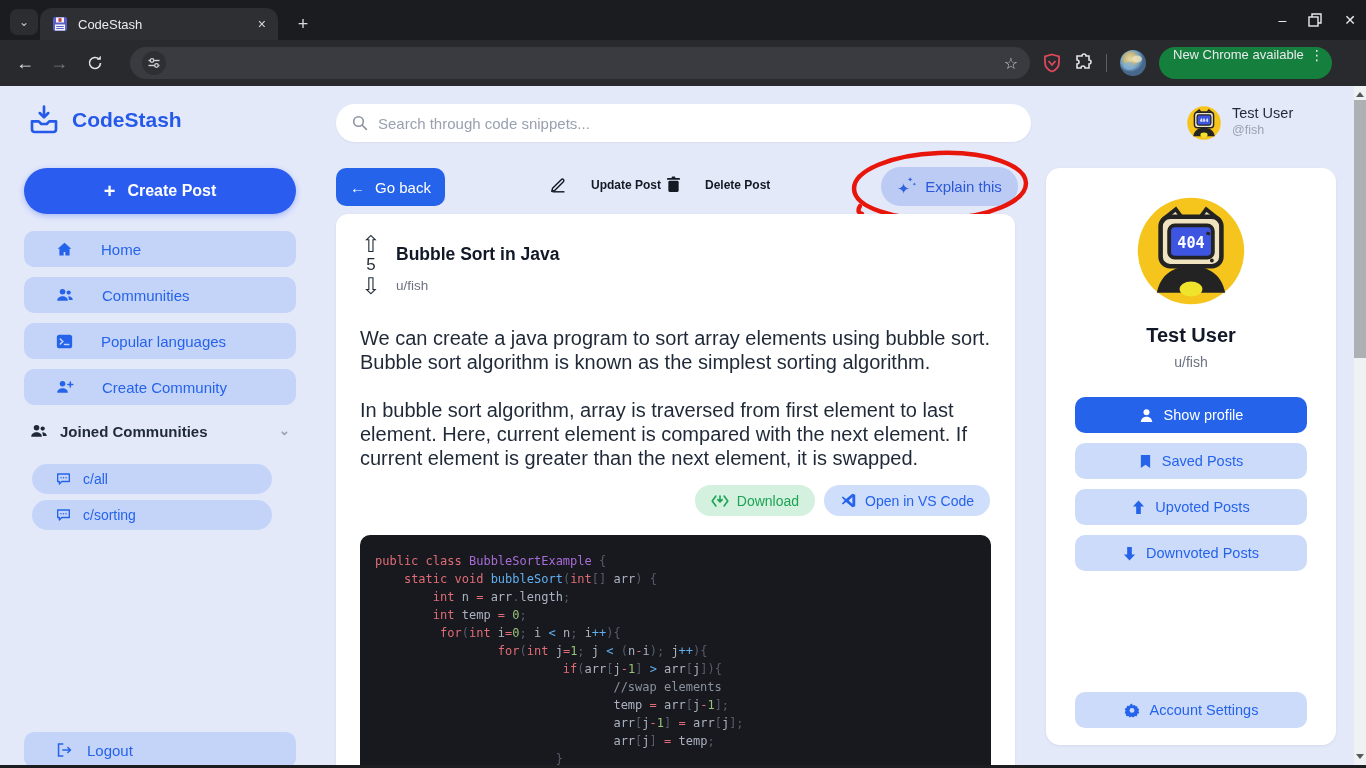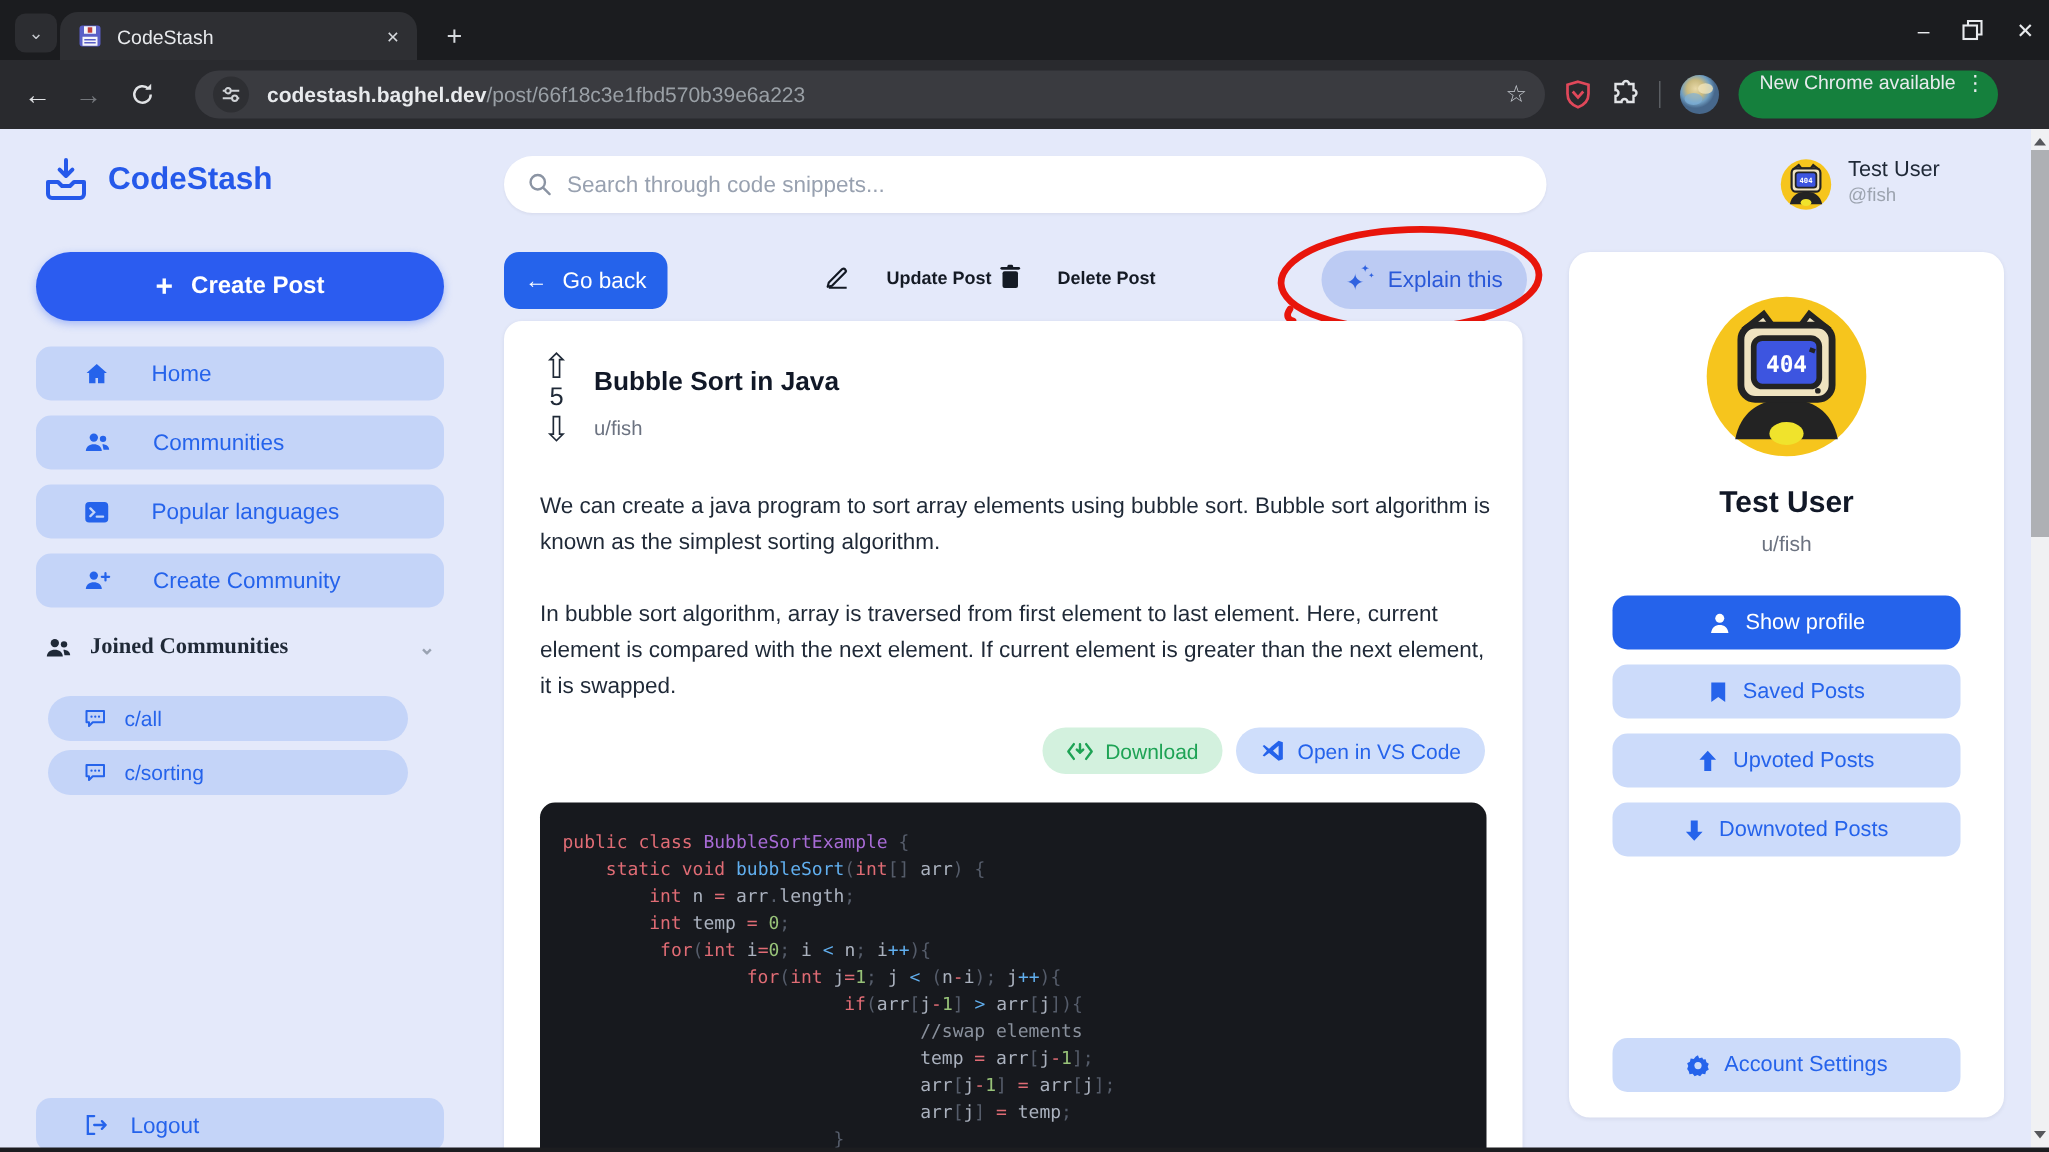--- a/index.html
+++ b/index.html
@@ -33,21 +33,21 @@
 
   
   .app { left:0; top:86px; width:1366px; height:679px; background:#e4e9fa; }
   .bottom-strip { left:0; top:765px; width:1366px; height:3px; background:#1c1d20; }
 
   
   .brand { left:28px; top:104px; display:flex; align-items:center; gap:12px; }
   .brand-text { color:#2559ea; font-size:21px; font-weight:700; }
   .create-post { left:24px; top:168px; width:272px; height:46px; border-radius:23px; background:#2b5cf0; color:#fff; font-size:16px; font-weight:600; display:flex; align-items:center; justify-content:center; gap:12px; box-shadow:0 2px 6px rgba(43,92,240,.35); }
   .navitem { left:24px; width:272px; height:36px; border-radius:10px; background:#c4d4f8; color:#2563eb; font-size:15px; font-weight:500; display:flex; align-items:center; padding-left:32px; gap:28px; }
-  .joined-row { left:30px; top:423px; width:260px; display:flex; align-items:center; gap:12px; color:#1f2937; font-size:15px; font-weight:600;font-family:Liberation Serif, serif; }
+  .joined-row { left:30px; top:423px; width:260px; display:flex; align-items:flex-start; gap:12px; color:#1f2937; font-size:15px; font-weight:600; }
   .joined-chevron { margin-left:auto; color:#9aa3b2; font-size:13px; }
   .subitem { left:32px; width:240px; height:30px; border-radius:15px; background:#c4d4f8; color:#2563eb; font-size:14px; display:flex; align-items:center; padding-left:24px; gap:12px; }
   .logout { left:24px; top:732px; width:272px; height:36px; border-radius:10px; background:#c4d4f8; color:#2563eb; font-size:15px; font-weight:500; display:flex; align-items:center; padding-left:32px; gap:14px; }
 
   
   .searchbar { left:336px; top:104px; width:695px; height:38px; border-radius:19px; background:#fff; display:flex; align-items:center; padding:16px 16px; gap:10px; box-shadow:0 1px 2px rgba(30,41,59,.06); }
   .searchbar input { border:none; outline:none; flex:1; font-size:15px; color:#374151; background:transparent; font-family:"Liberation Sans",sans-serif; }
   .searchbar input::placeholder { color:#98a1b0; }
   .goback { left:336px; top:168px; width:109px; height:38px; border-radius:10px; background:#2563eb; color:#fff; font-size:15px; font-weight:500; display:flex; align-items:center; justify-content:center; gap:10px; }
   .textbtn { position:absolute; top:176px; display:flex; align-items:center; gap:24px; color:#141a24; font-size:12px; font-weight:600; }
@@ -57,21 +57,21 @@
   .sparkle .s2 { position:absolute; left:10px; top:-2px; font-size:7px; line-height:1; }
   .sparkle .s3 { position:absolute; left:15px; top:4px; font-size:5px; line-height:1; }
   .red-circle { left:846px; top:148px; width:184px; height:78px; pointer-events:none; }
 
   .post-card { left:336px; top:214px; width:679px; height:620px; background:#fff; border-radius:12px; box-shadow:0 1px 3px rgba(30,41,59,.08); }
   .vote-col { position:absolute; left:22px; top:20px; width:26px; text-align:center; color:#1f2937; }
   .vote-arrow { font-size:23px; line-height:20px; display:block; }
   .vote-count { font-size:17px; line-height:22px; display:block; color:#1f2937; }
   .post-title { position:absolute; left:60px; top:30px; font-size:17.5px; font-weight:700; color:#111827; }
   .post-author { position:absolute; left:60px; top:64px; font-size:13.5px; color:#6b7280; }
-  .post-para { position:absolute; left:24px; width:634px; font-size:15px; line-height:24px; color:#1f2937; }
+  .post-para { position:absolute; left:24px; width:634px; font-size:20px; line-height:24px; color:#1f2937; }
   .pill-row { position:absolute; right:25px; top:271px; display:flex; gap:9px; }
   .dl-btn { height:31px; border-radius:16px; background:#d3f1de; color:#1ea355; font-size:14px; font-weight:500; display:flex; align-items:center; padding:0 16px; gap:8px; }
   .vsc-btn { height:31px; border-radius:16px; background:#cfdefb; color:#2563eb; font-size:14px; font-weight:500; display:flex; align-items:center; padding:0 16px; gap:8px; }
   .code-block { position:absolute; left:24px; top:321px; width:631px; height:299px; background:#17191e; border-radius:10px; padding:17px 0 0 15px; overflow:hidden; }
   .code-line { font-family:"DejaVu Sans Mono", monospace; font-size:12px; line-height:18px; white-space:pre; color:#abb2bf; }
   .tk-k { color:#e06c75; } .tk-c { color:#a86bd6; } .tk-f { color:#61afef; }
   .tk-n { color:#98c379; } .tk-o { color:#61afef; } .tk-p { color:#555c6a; }
   .tk-t { color:#abb2bf; } .tk-m { color:#8a919d; }
 
   
@@ -133,21 +133,20 @@
 </div>
 <div class="omnibox">
   <span class="site-chip">
     <svg width="14" height="14" viewBox="0 0 14 14">
       <line x1="1.5" y1="4.5" x2="12.5" y2="4.5" stroke="#cfd2d6" stroke-width="1.4"></line>
       <circle cx="5" cy="4.5" r="1.8" fill="#303134" stroke="#cfd2d6" stroke-width="1.3"></circle>
       <line x1="1.5" y1="9.5" x2="12.5" y2="9.5" stroke="#cfd2d6" stroke-width="1.4"></line>
       <circle cx="9.5" cy="9.5" r="1.8" fill="#303134" stroke="#cfd2d6" stroke-width="1.3"></circle>
     </svg>
   </span>
-  <span class="url"><span class="host">codestash.baghel.dev</span><span class="path">/post/66f18c3e1fbd570b39e6a223</span></span>
   <span class="omni-star">☆</span>
 </div>
 <div class="ext-area">
   <svg width="20" height="20" viewBox="0 0 20 20">
     <path d="M10 1.5l7 2v6c0 4.5-3 7.5-7 9-4-1.5-7-4.5-7-9v-6z" fill="none" stroke="#e0485a" stroke-width="1.8"></path>
     <path d="M6.5 8l3.5 4 3.5-4" fill="none" stroke="#e0485a" stroke-width="1.8"></path>
   </svg>
   <svg width="20" height="20" viewBox="0 0 20 20">
     <path d="M8 3a2 2 0 0 1 4 0h3v4a2 2 0 0 1 0 4v4h-4a2 2 0 0 0-4 0H3v-4a2 2 0 0 0 0-4V3z" fill="none" stroke="#e1e3e6" stroke-width="1.6"></path>
   </svg>

